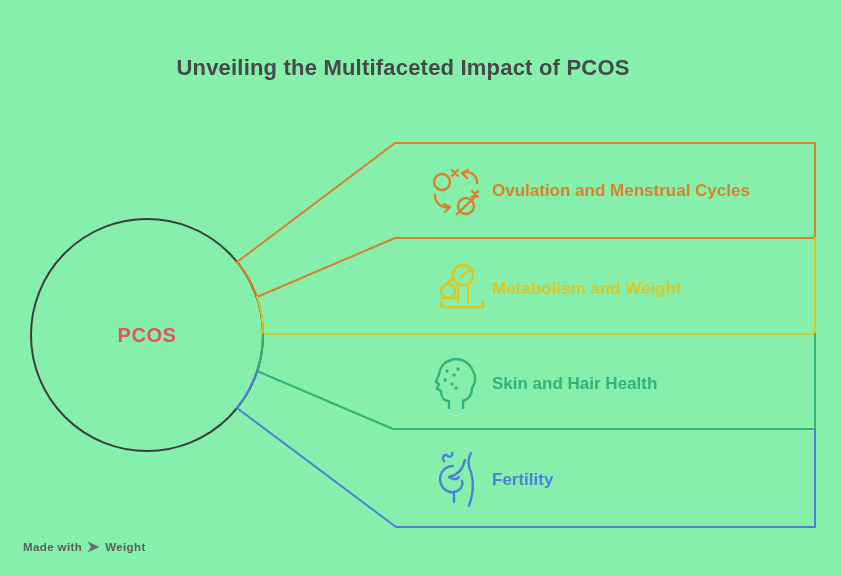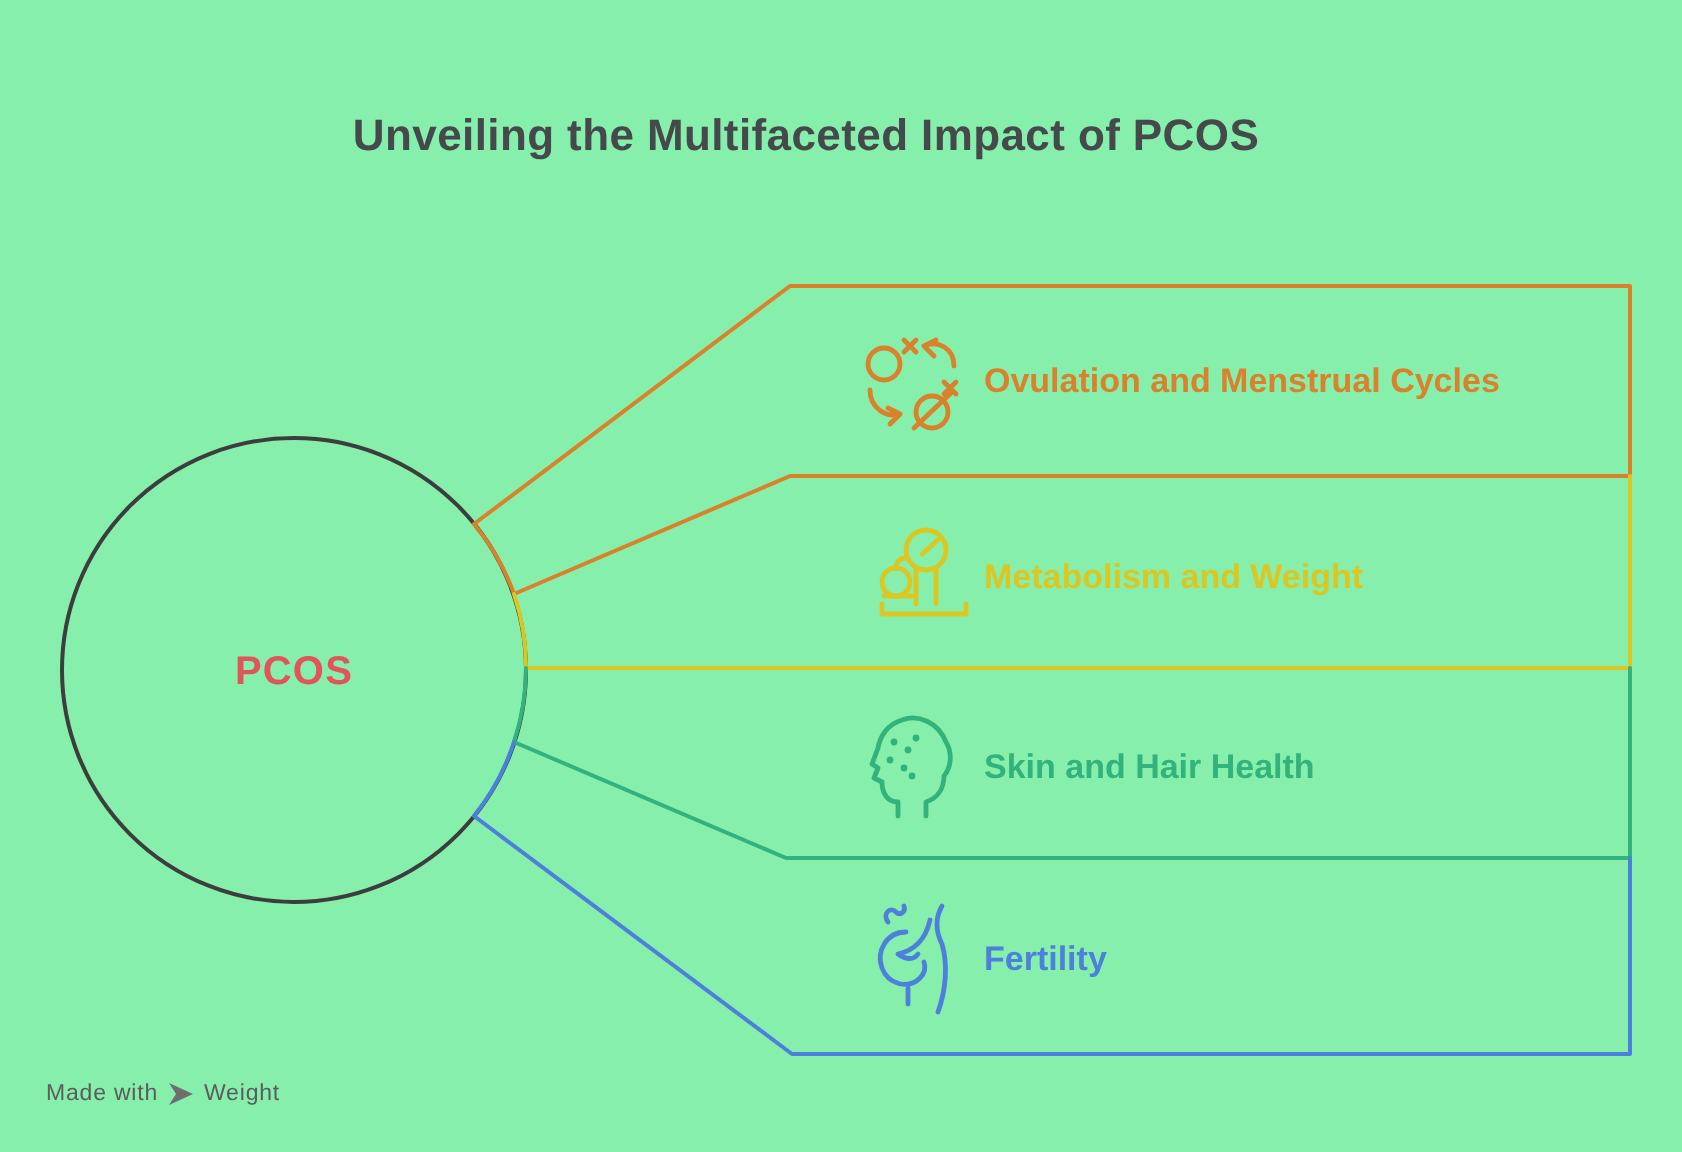--- a/index.html
+++ b/index.html
@@ -6,21 +6,21 @@
   .stage {
     position:relative; width:841px; height:576px; background:#86efac;
     overflow:hidden; font-family:"Liberation Sans", sans-serif;
   }
   svg { display:block; }
   .title-text  { font-family:"Liberation Sans",sans-serif; font-size:22px; font-weight:700; letter-spacing:0.2px; }
   .pcos-text   { font-family:"Liberation Sans",sans-serif; font-size:20px; font-weight:700; letter-spacing:0.6px; }
   .branch-label{ font-family:"Liberation Sans",sans-serif; font-size:17px; font-weight:700; }
   .watermark {
     position:absolute; left:23px; top:541px; display:flex; align-items:center; gap:5px;
-    color:#5c5c5c; font-size:11.5px; letter-spacing:0.4px; font-weight:400;
+    color:#5c5c5c; font-size:11.5px; letter-spacing:0.4px; font-weight:700;
   }
 </style>
 </head>
 <body>
 
 <div class="stage">
 
   <svg width="841" height="576" viewBox="0 0 841 576">
 
     <text class="title-text" x="403" y="75" text-anchor="middle" fill="#46494B">Unveiling the Multifaceted Impact of PCOS</text>

